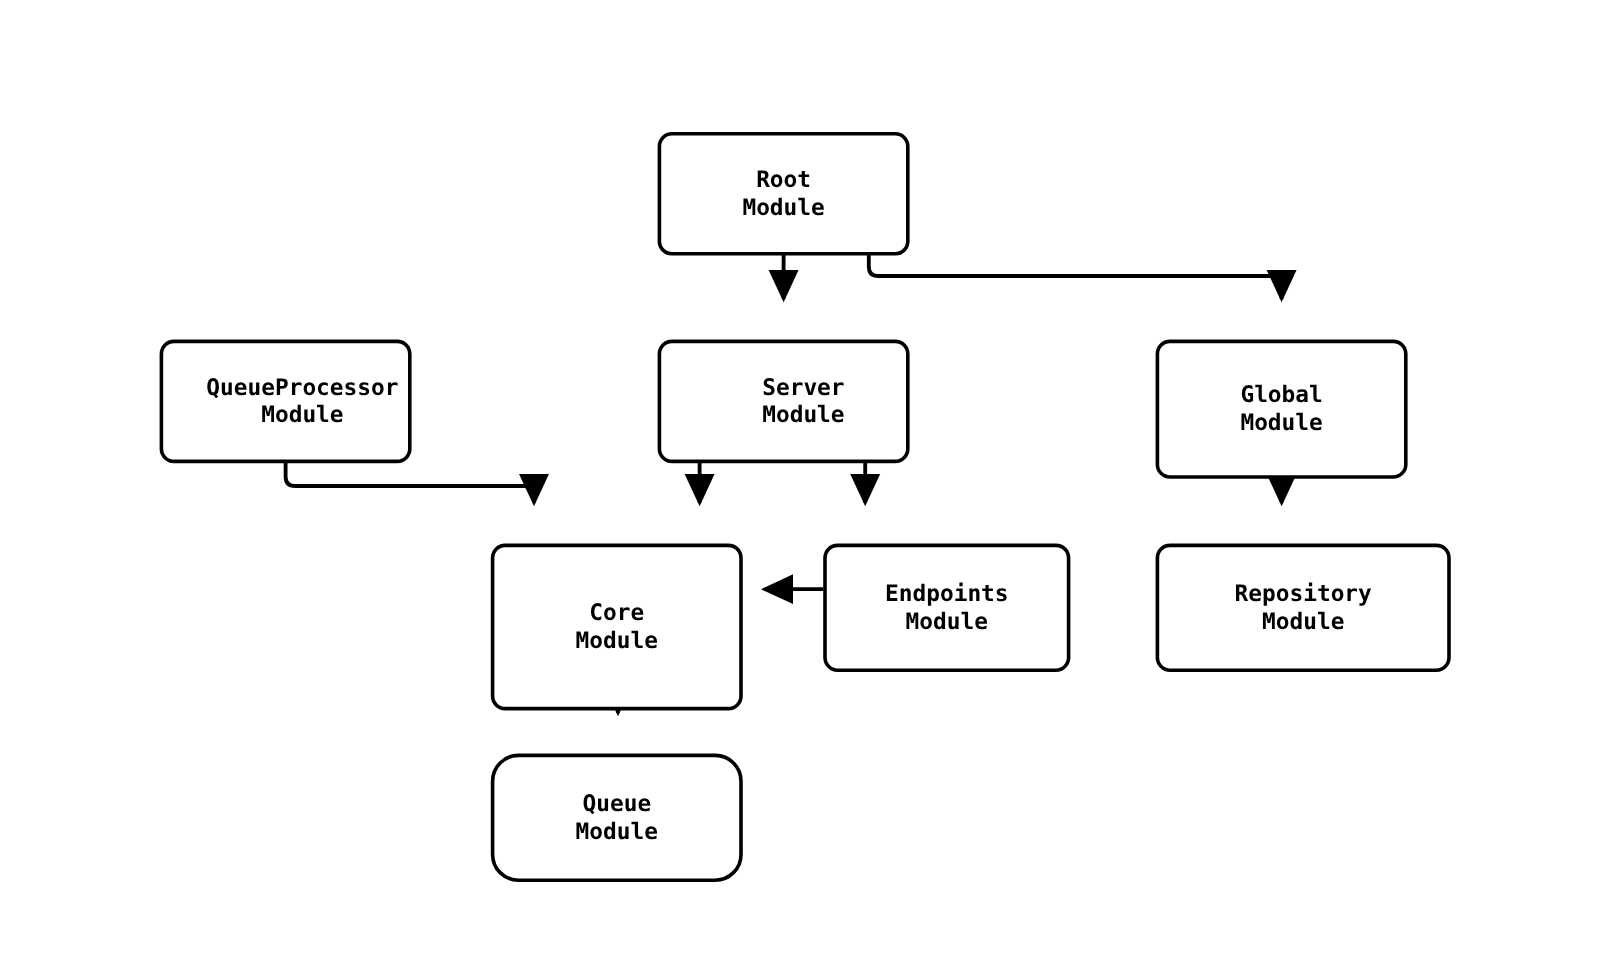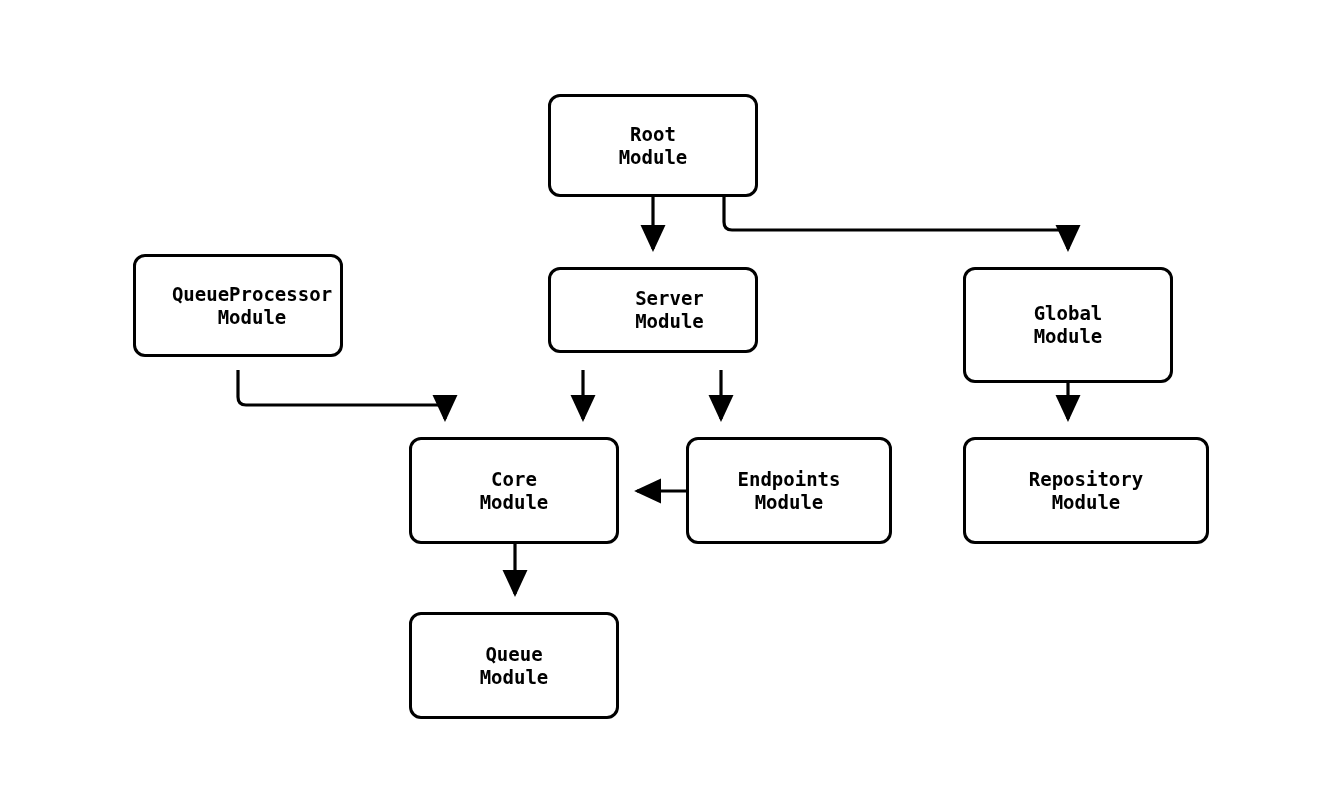--- a/index.html
+++ b/index.html
@@ -30,20 +30,21 @@
   .node {
     position: absolute;
     box-sizing: border-box;
     background: #ffffff;
     border: 3px solid #000000;
     border-radius: 12px;
     display: flex;
     align-items: center;
     justify-content: center;
     z-index: 2;
+    margin-top: 16px;
   }
   .node-label {
     font-family: "DejaVu Sans Mono", "Liberation Mono", monospace;
     font-size: 19px;
     line-height: 23px;
     font-weight: 700;
     color: #000000;
     text-align: center;
     white-space: pre-line;
     letter-spacing: 0px;
@@ -76,48 +77,48 @@
     <path d="M 1068 370 L 1068 419" fill="none" stroke="#000000" stroke-width="3.2" marker-end="url(#arrowhead)"></path>
 
     <path d="M 515 544 L 515 594" fill="none" stroke="#000000" stroke-width="3.2" marker-end="url(#arrowhead)"></path>
   </svg>
 
   <div class="node" style="left:548px; top:94px; width:210px; height:103px;">
     <span class="node-label">Root
 Module</span>
   </div>
 
-  <div class="node" style="left:133px; top:254px; width:210px; height:103px;padding-left:28px;">
+  <div class="node" style="left:133px; top:267px; width:210px; height:103px;padding-left:28px;">
     <span class="node-label">QueueProcessor
 Module</span>
   </div>
 
-  <div class="node" style="left:548px; top:267px; width:210px; height:86px;padding-left:33px;">
+  <div class="node" style="left:548px; top:267px; width:210px; height:103px;padding-left:33px;">
     <span class="node-label">Server
 Module</span>
   </div>
 
   <div class="node" style="left:963px; top:267px; width:210px; height:116px;">
     <span class="node-label">Global
 Module</span>
   </div>
 
-  <div class="node" style="left:409px; top:437px; width:210px; height:107px;">
+  <div class="node" style="left:409px; top:437px; width:210px; height:139px;">
     <span class="node-label">Core
 Module</span>
   </div>
 
   <div class="node" style="left:686px; top:437px; width:206px; height:107px;">
     <span class="node-label">Endpoints
 Module</span>
   </div>
 
   <div class="node" style="left:963px; top:437px; width:246px; height:107px;">
     <span class="node-label">Repository
 Module</span>
   </div>
 
-  <div class="node" style="left:409px; top:612px; width:210px; height:107px;">
+  <div class="node" style="left:409px; top:612px; width:210px; height:107px;border-radius:23px;">
     <span class="node-label">Queue
 Module</span>
   </div>
 
 </div>
 
 </body></html>

